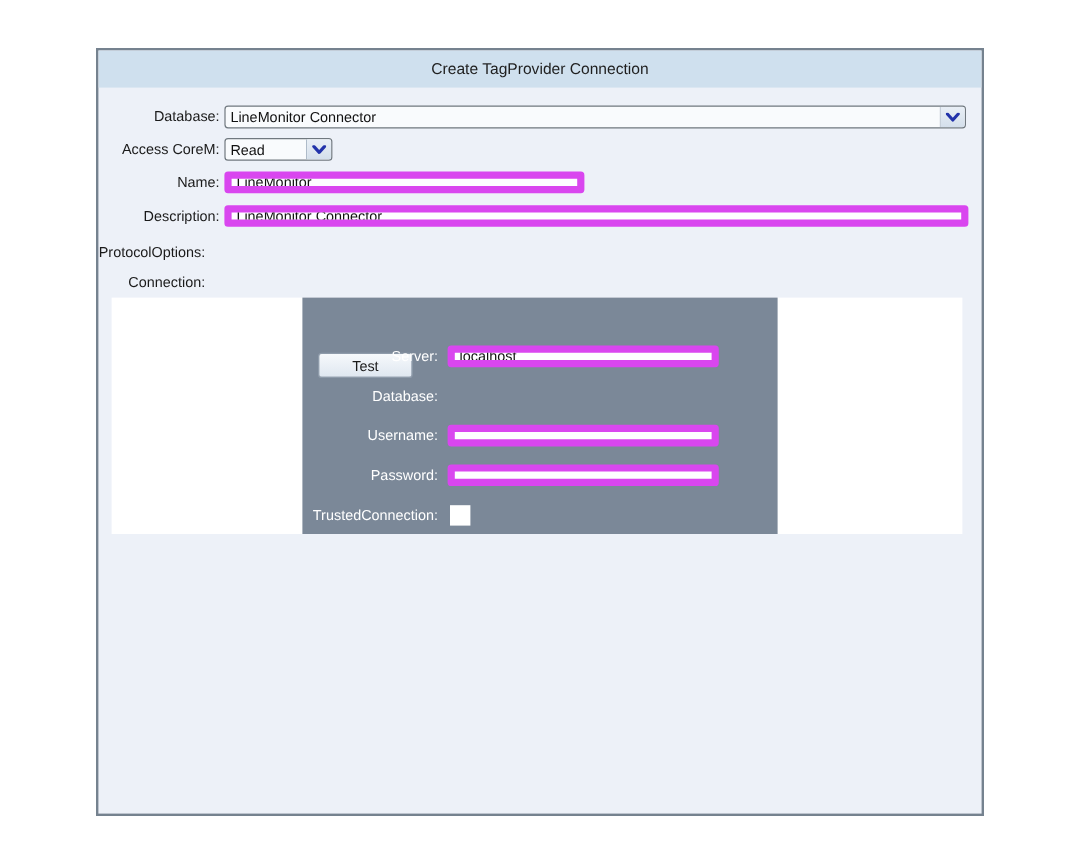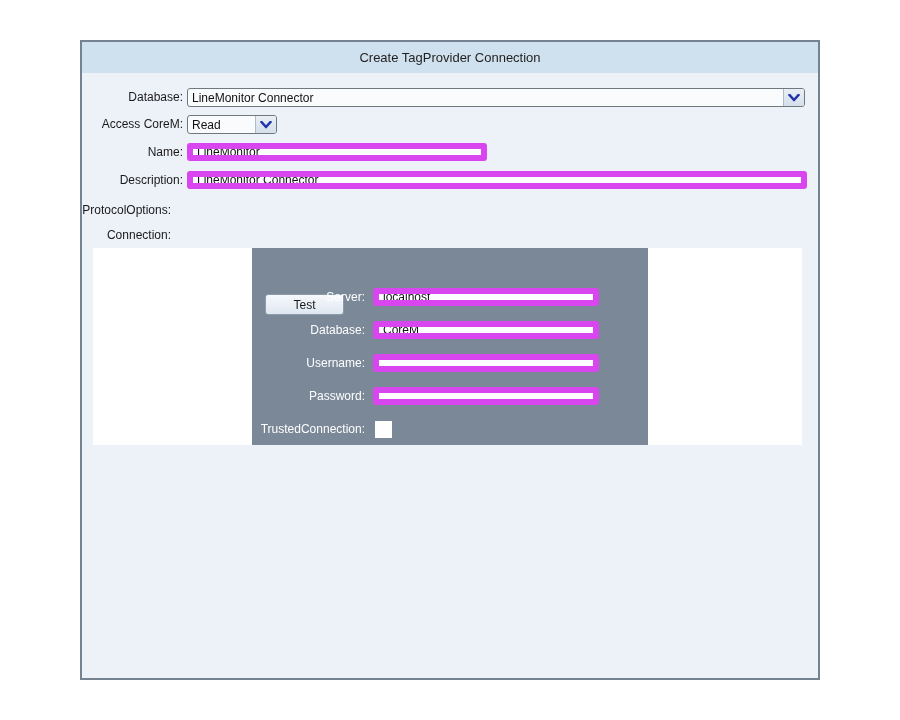--- a/index.html
+++ b/index.html
@@ -121,21 +121,20 @@
 
   <div class="whitestrip">
     <div class="panel">
 
       <div class="btn testbtn">Test</div>
 
       <div class="plabel" style="top:40px;">Server:</div>
       <input class="tinput pinput" style="top: 40px;" type="text" value="localhost">
 
       <div class="plabel" style="top:73px;padding-left:20px;">Database:</div>
-      <input class="tinput pinput" style="top: 73px;" type="text" value="CoreM">
 
       <div class="plabel" style="top:106px;">Username:</div>
       <input class="tinput pinput" style="top: 106px;" type="text" value="">
 
       <div class="plabel" style="top:139px;padding-left:16px;">Password:</div>
       <input class="tinput pinput" style="top: 139px;" type="text" value="">
 
       <div class="plabel" style="top:172px;">TrustedConnection:</div>
       <div class="checkbox" role="checkbox" aria-checked="false"></div>
 

